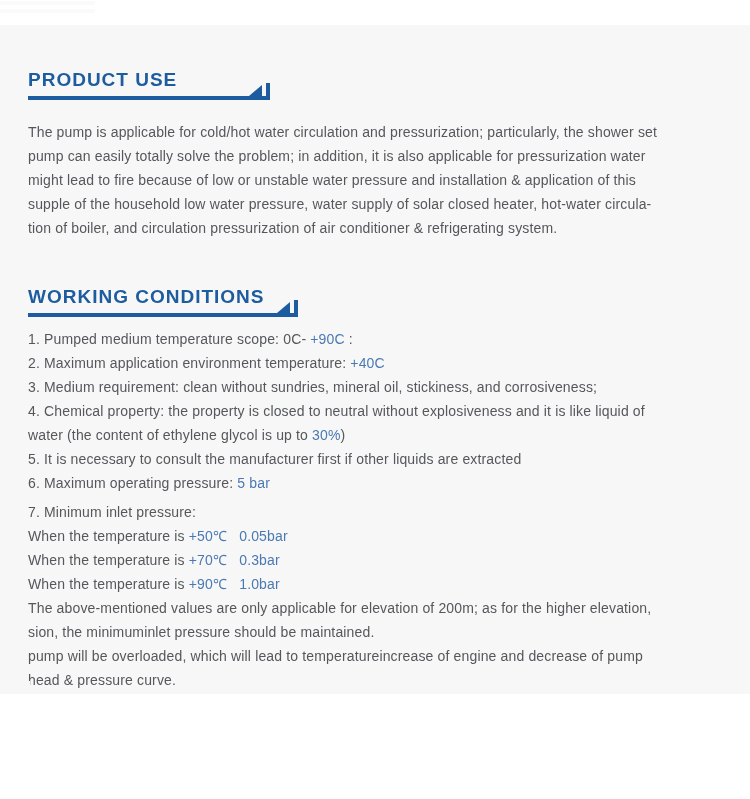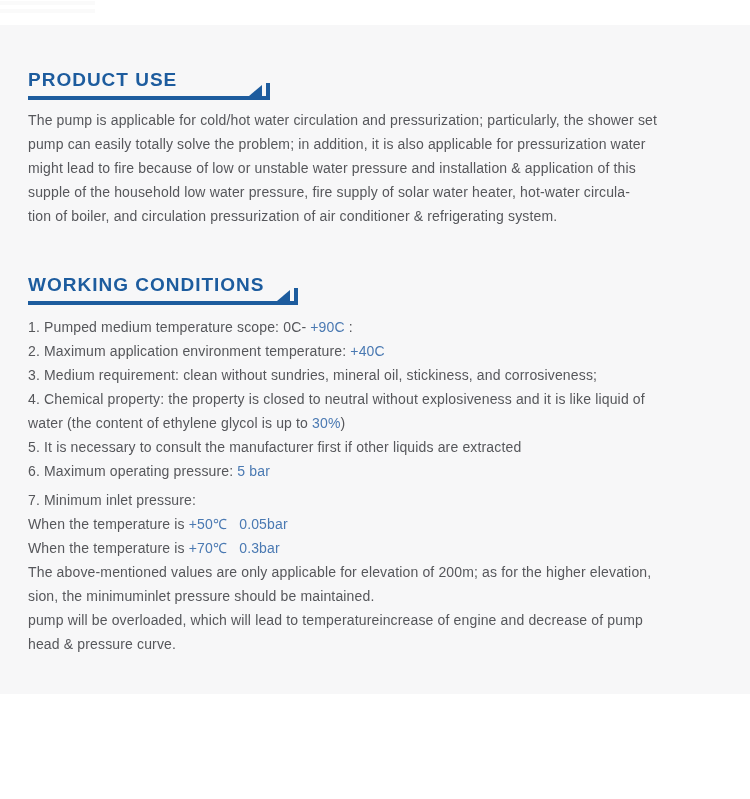--- a/index.html
+++ b/index.html
@@ -64,21 +64,21 @@
   }
   .rule-tri {
     position: absolute;
     right: 8px;
     bottom: 4px;
     width: 0;
     height: 0;
     border-bottom: 11px solid var(--heading, #1d5c9e);
     border-left: 13px solid transparent;
   }
-  .para { margin-top: 8px; }
+  .para { margin-top: 20px; }
   .list { margin-top: 10px; }
   .wc-section { margin-top: 45px; }
   .line {
     font-size: 14px;
     line-height: 24px;
     letter-spacing: 0.15px;
     color: var(--body, #56575b);
     white-space: pre;
   }
   .gap-sm { margin-top: 5px; }
@@ -97,21 +97,21 @@
     <section>
       <h2 class="section-title">PRODUCT USE</h2>
       <div class="rule rule-pu">
         <span class="rule-tri"></span>
         <span class="rule-bar"></span>
       </div>
       <div class="para">
           <div class="line"><span>The pump is applicable for cold/hot water circulation and pressurization; particularly, the shower set</span></div>
           <div class="line"><span>pump can easily totally solve the problem; in addition, it is also applicable for pressurization water</span></div>
           <div class="line"><span>might lead to fire because of low or unstable water pressure and installation &amp; application of this</span></div>
-          <div class="line"><span>supple of the household low water pressure, fire supply of solar water heater, hot-water circula-</span></div>
+          <div class="line"><span>supple of the household low water pressure, water supply of solar closed heater, hot-water circula-</span></div>
           <div class="line"><span>tion of boiler, and circulation pressurization of air conditioner &amp; refrigerating system.</span></div>
         </div>
     </section>
 
     <section class="wc-section">
       <h2 class="section-title">WORKING CONDITIONS</h2>
       <div class="rule rule-wc">
         <span class="rule-tri"></span>
         <span class="rule-bar"></span>
       </div>
@@ -119,20 +119,21 @@
           <div class="line"><span>1. Pumped medium temperature scope: 0C- </span><span class="accent">+90C</span><span> :</span></div>
           <div class="line"><span>2. Maximum application environment temperature: </span><span class="accent">+40C</span></div>
           <div class="line"><span>3. Medium requirement: clean without sundries, mineral oil, stickiness, and corrosiveness;</span></div>
           <div class="line"><span>4. Chemical property: the property is closed to neutral without explosiveness and it is like liquid of</span></div>
           <div class="line"><span>water (the content of ethylene glycol is up to </span><span class="accent">30%</span><span>)</span></div>
           <div class="line"><span>5. It is necessary to consult the manufacturer first if other liquids are extracted</span></div>
           <div class="line"><span>6. Maximum operating pressure: </span><span class="accent">5 bar</span></div>
           <div class="line gap-sm"><span>7. Minimum inlet pressure:</span></div>
           <div class="line"><span>When the temperature is </span><span class="accent">+50℃</span><span>   </span><span class="accent">0.05bar</span></div>
           <div class="line"><span>When the temperature is </span><span class="accent">+70℃</span><span>   </span><span class="accent">0.3bar</span></div>
+          <div class="line"><span>When the temperature is </span><span class="accent">+90℃</span><span>   </span><span class="accent">1.0bar</span></div>
           <div class="line"><span>The above-mentioned values are only applicable for elevation of 200m; as for the higher elevation,</span></div>
           <div class="line"><span>sion, the minimuminlet pressure should be maintained.</span></div>
           <div class="line"><span>pump will be overloaded, which will lead to temperatureincrease of engine and decrease of pump</span></div>
           <div class="line"><span>head &amp; pressure curve.</span></div>
         </div>
     </section>
 
   </div>
 
   <div class="bottom-left-block"></div>

